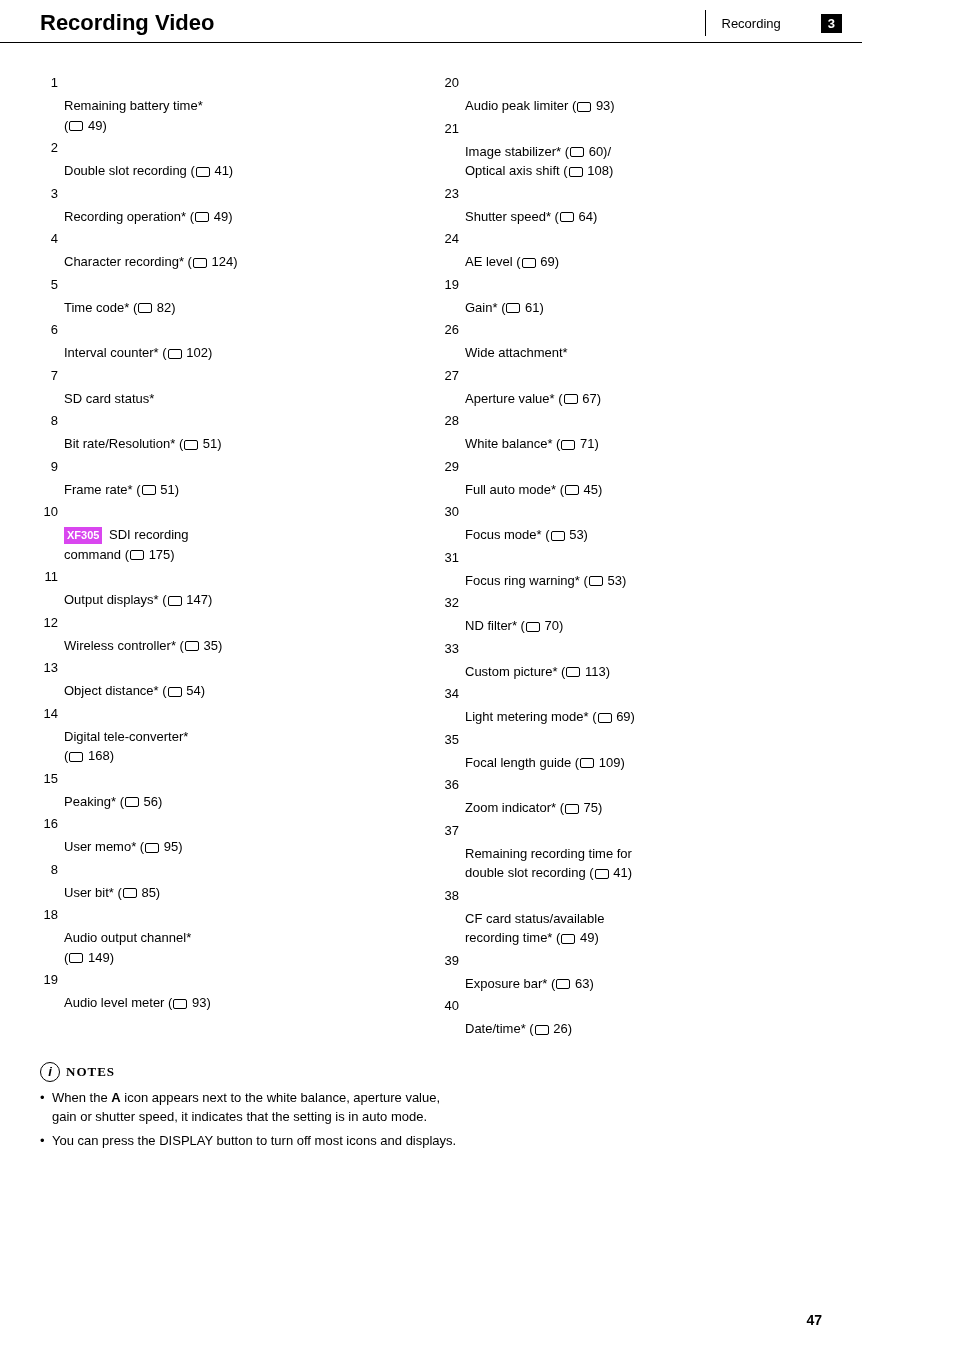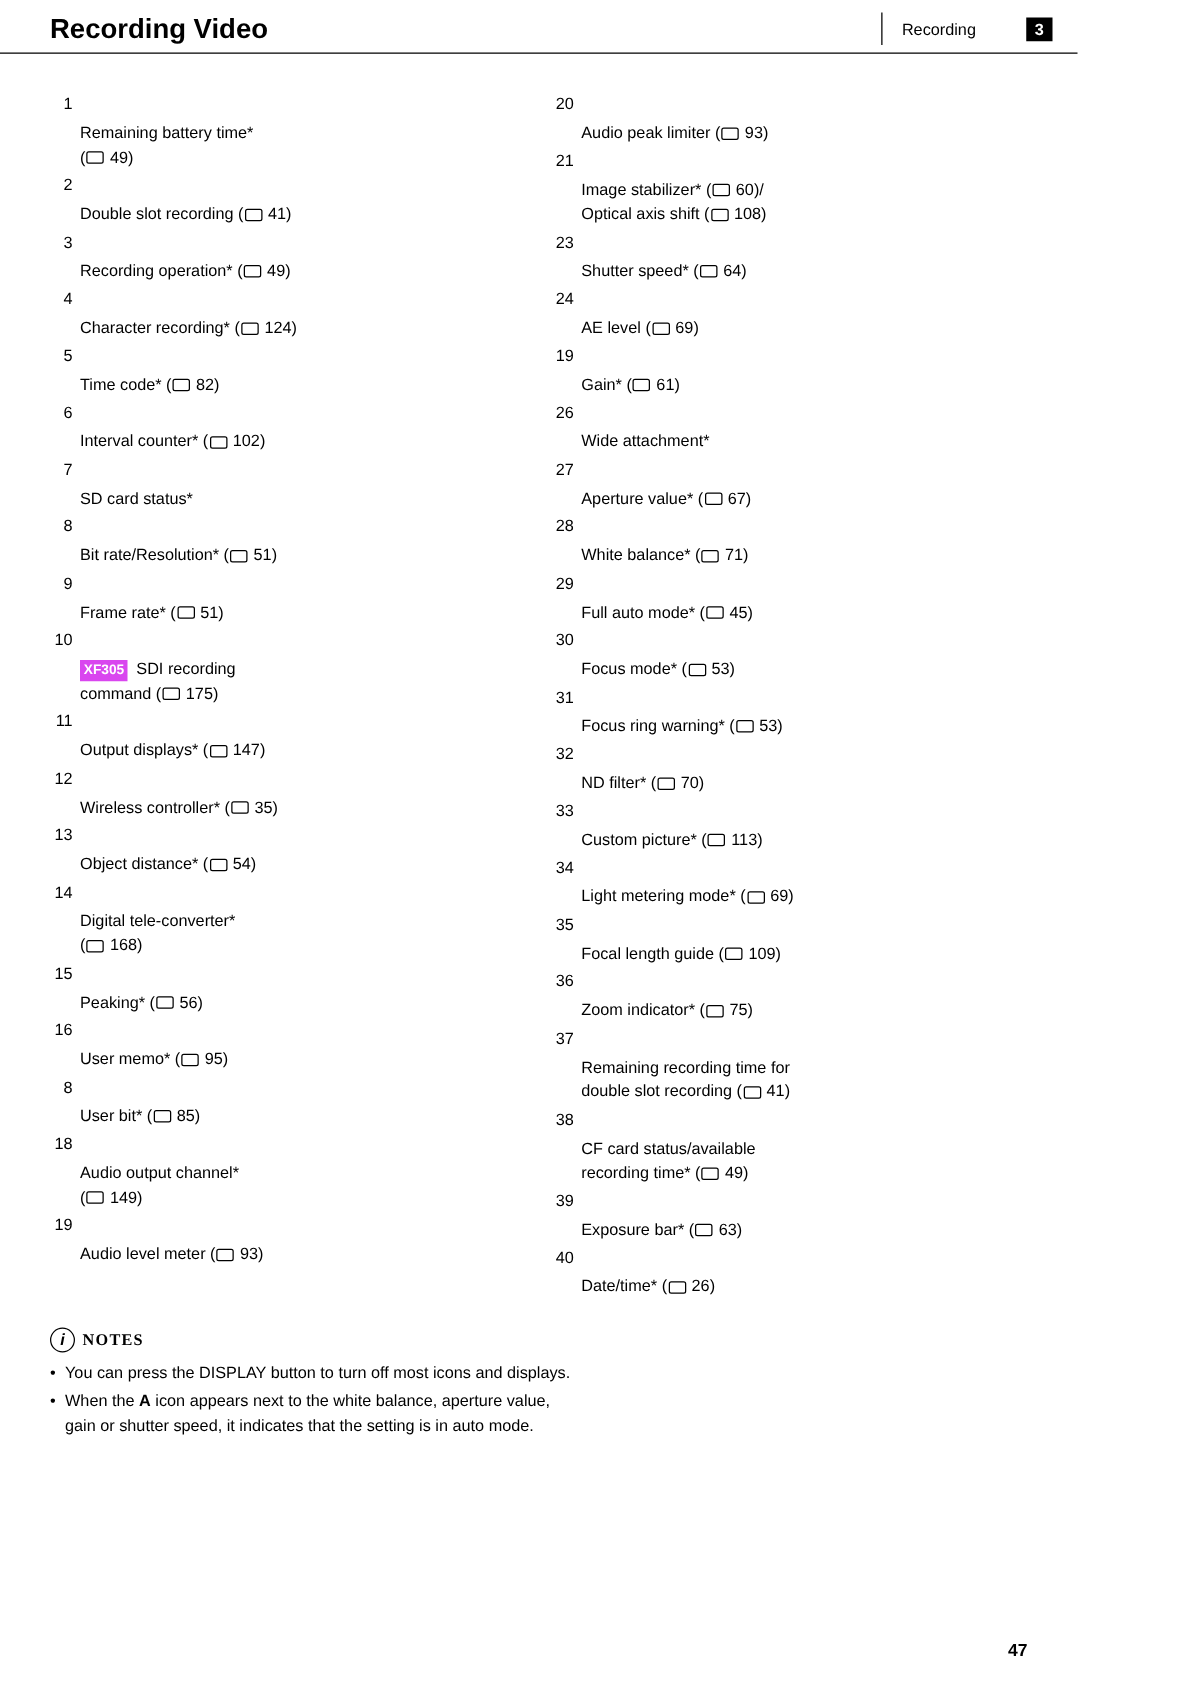--- a/index.html
+++ b/index.html
@@ -380,24 +380,24 @@
 
     </div>
 
     <div class="notes-section">
       <div class="notes-header">
         <span class="notes-icon">i</span>
         <span class="notes-label">NOTES</span>
       </div>
       <ul class="notes-list">
         <li>
-          <span>You can press the DISPLAY button to turn off most icons and displays.</span>
+          <span>When the <span class="bold-a">A</span> icon appears next to the white balance, aperture value,<br>gain or shutter speed, it indicates that the setting is in auto mode.</span>
         </li>
         <li>
-          <span>When the <span class="bold-a">A</span> icon appears next to the white balance, aperture value,<br>gain or shutter speed, it indicates that the setting is in auto mode.</span>
+          <span>You can press the DISPLAY button to turn off most icons and displays.</span>
         </li>
       </ul>
     </div>
 
   </div>
 
   <div class="page-footer">
     <span>47</span>
   </div>
 

